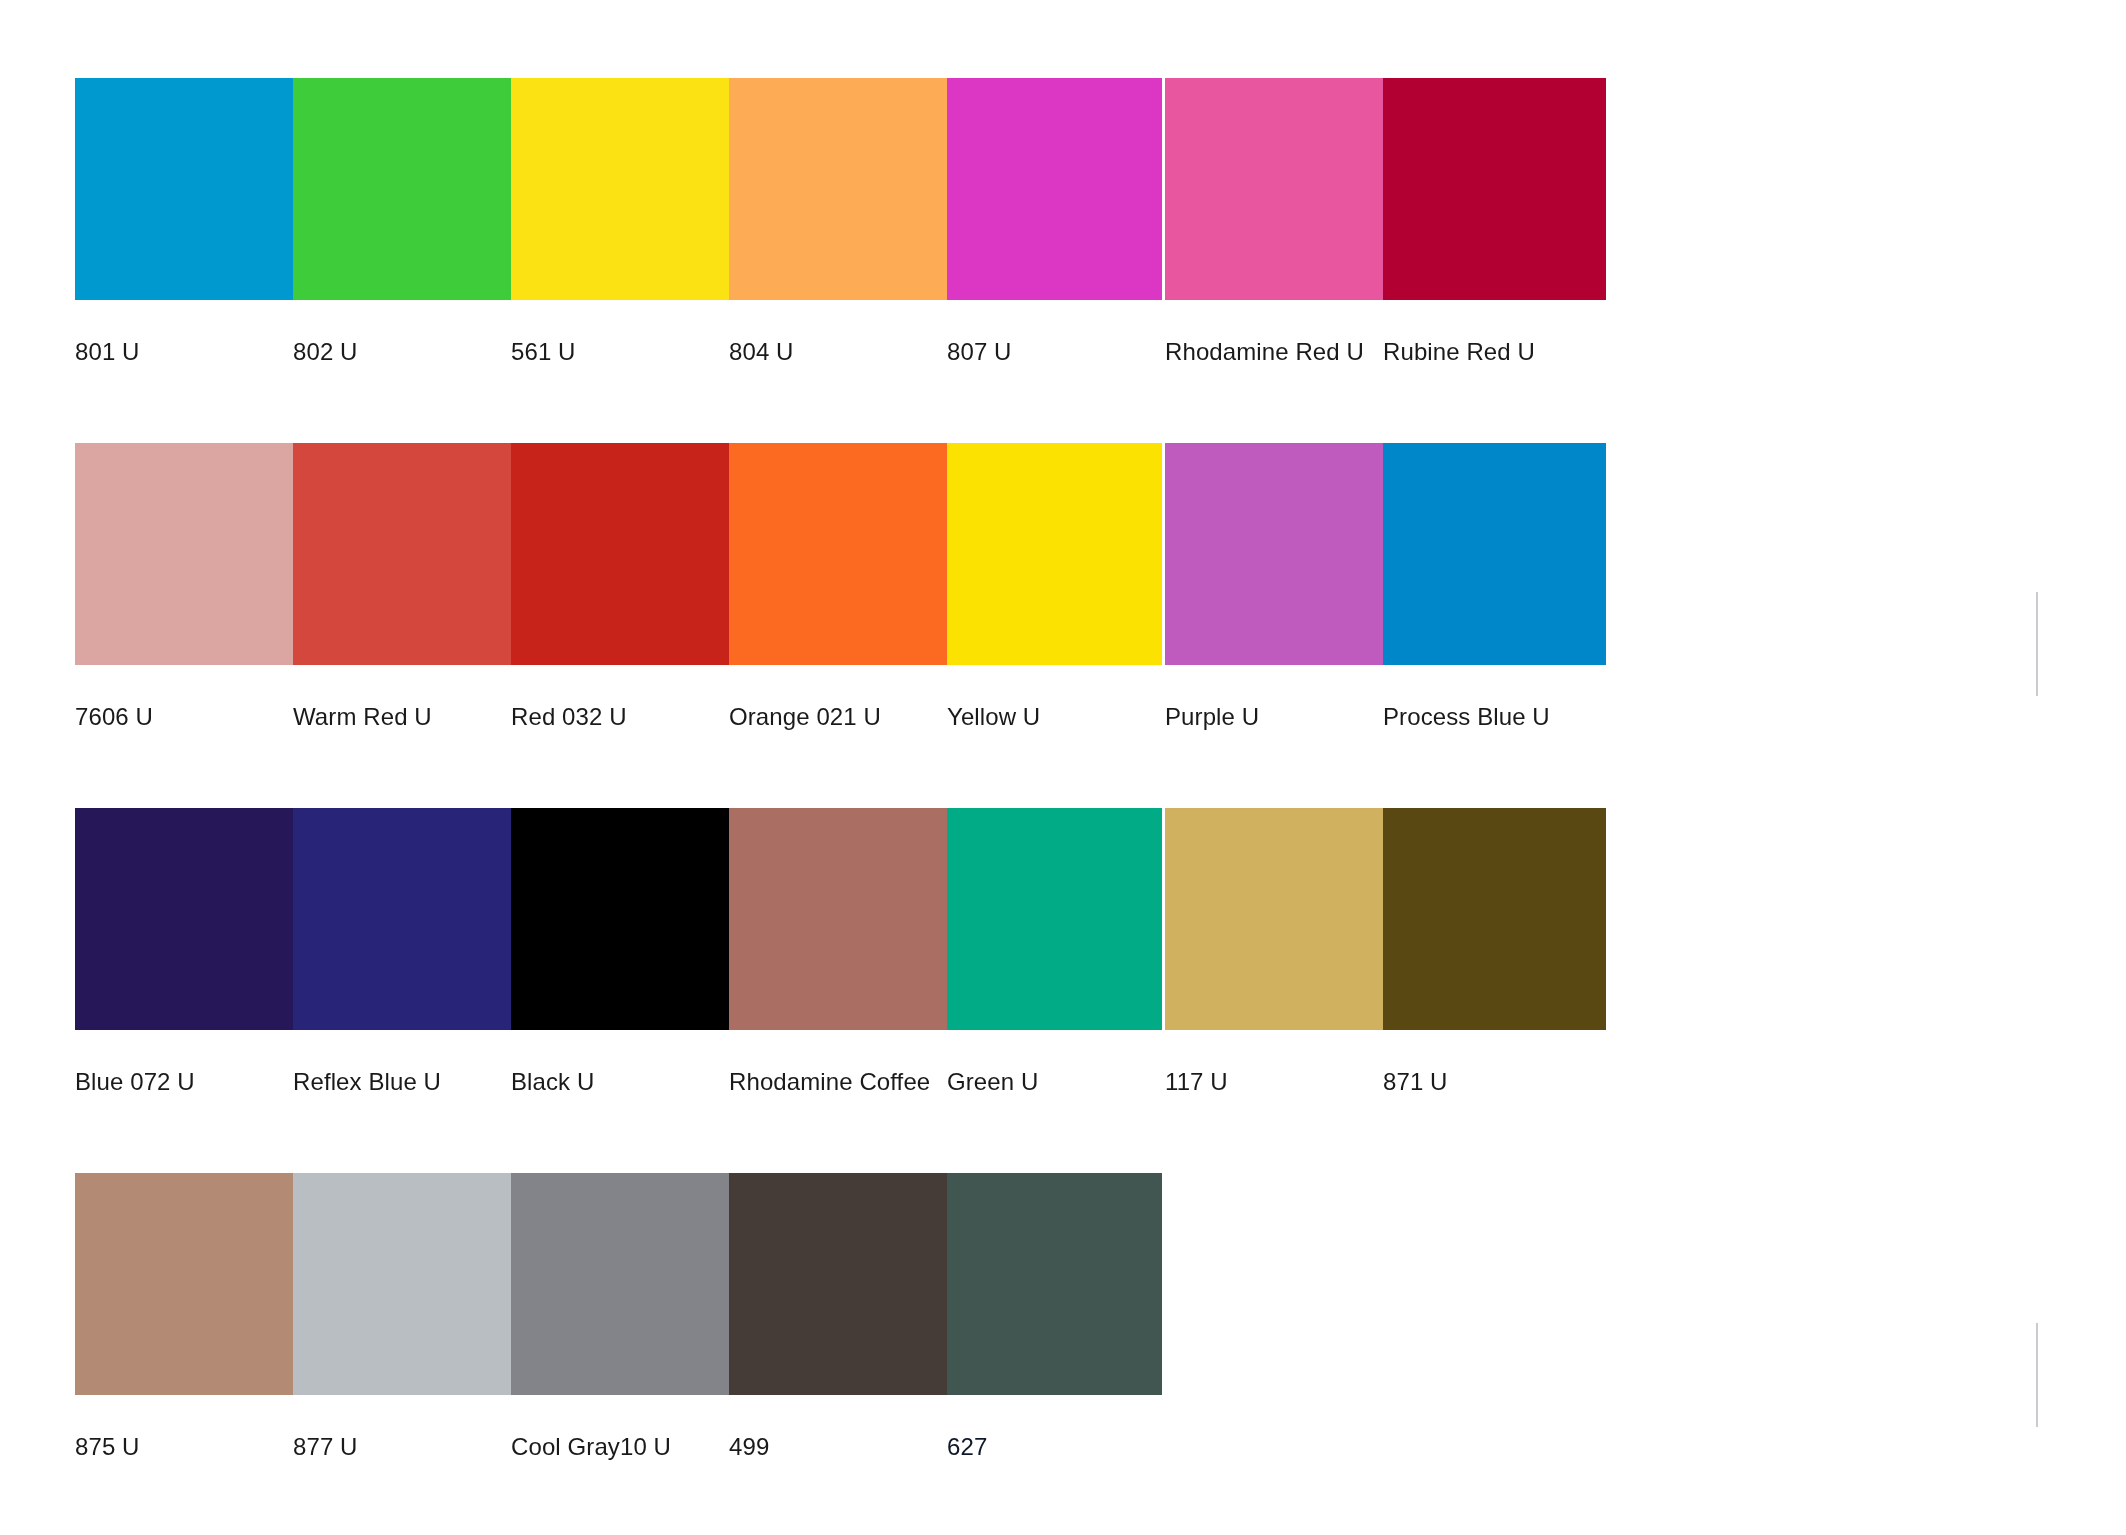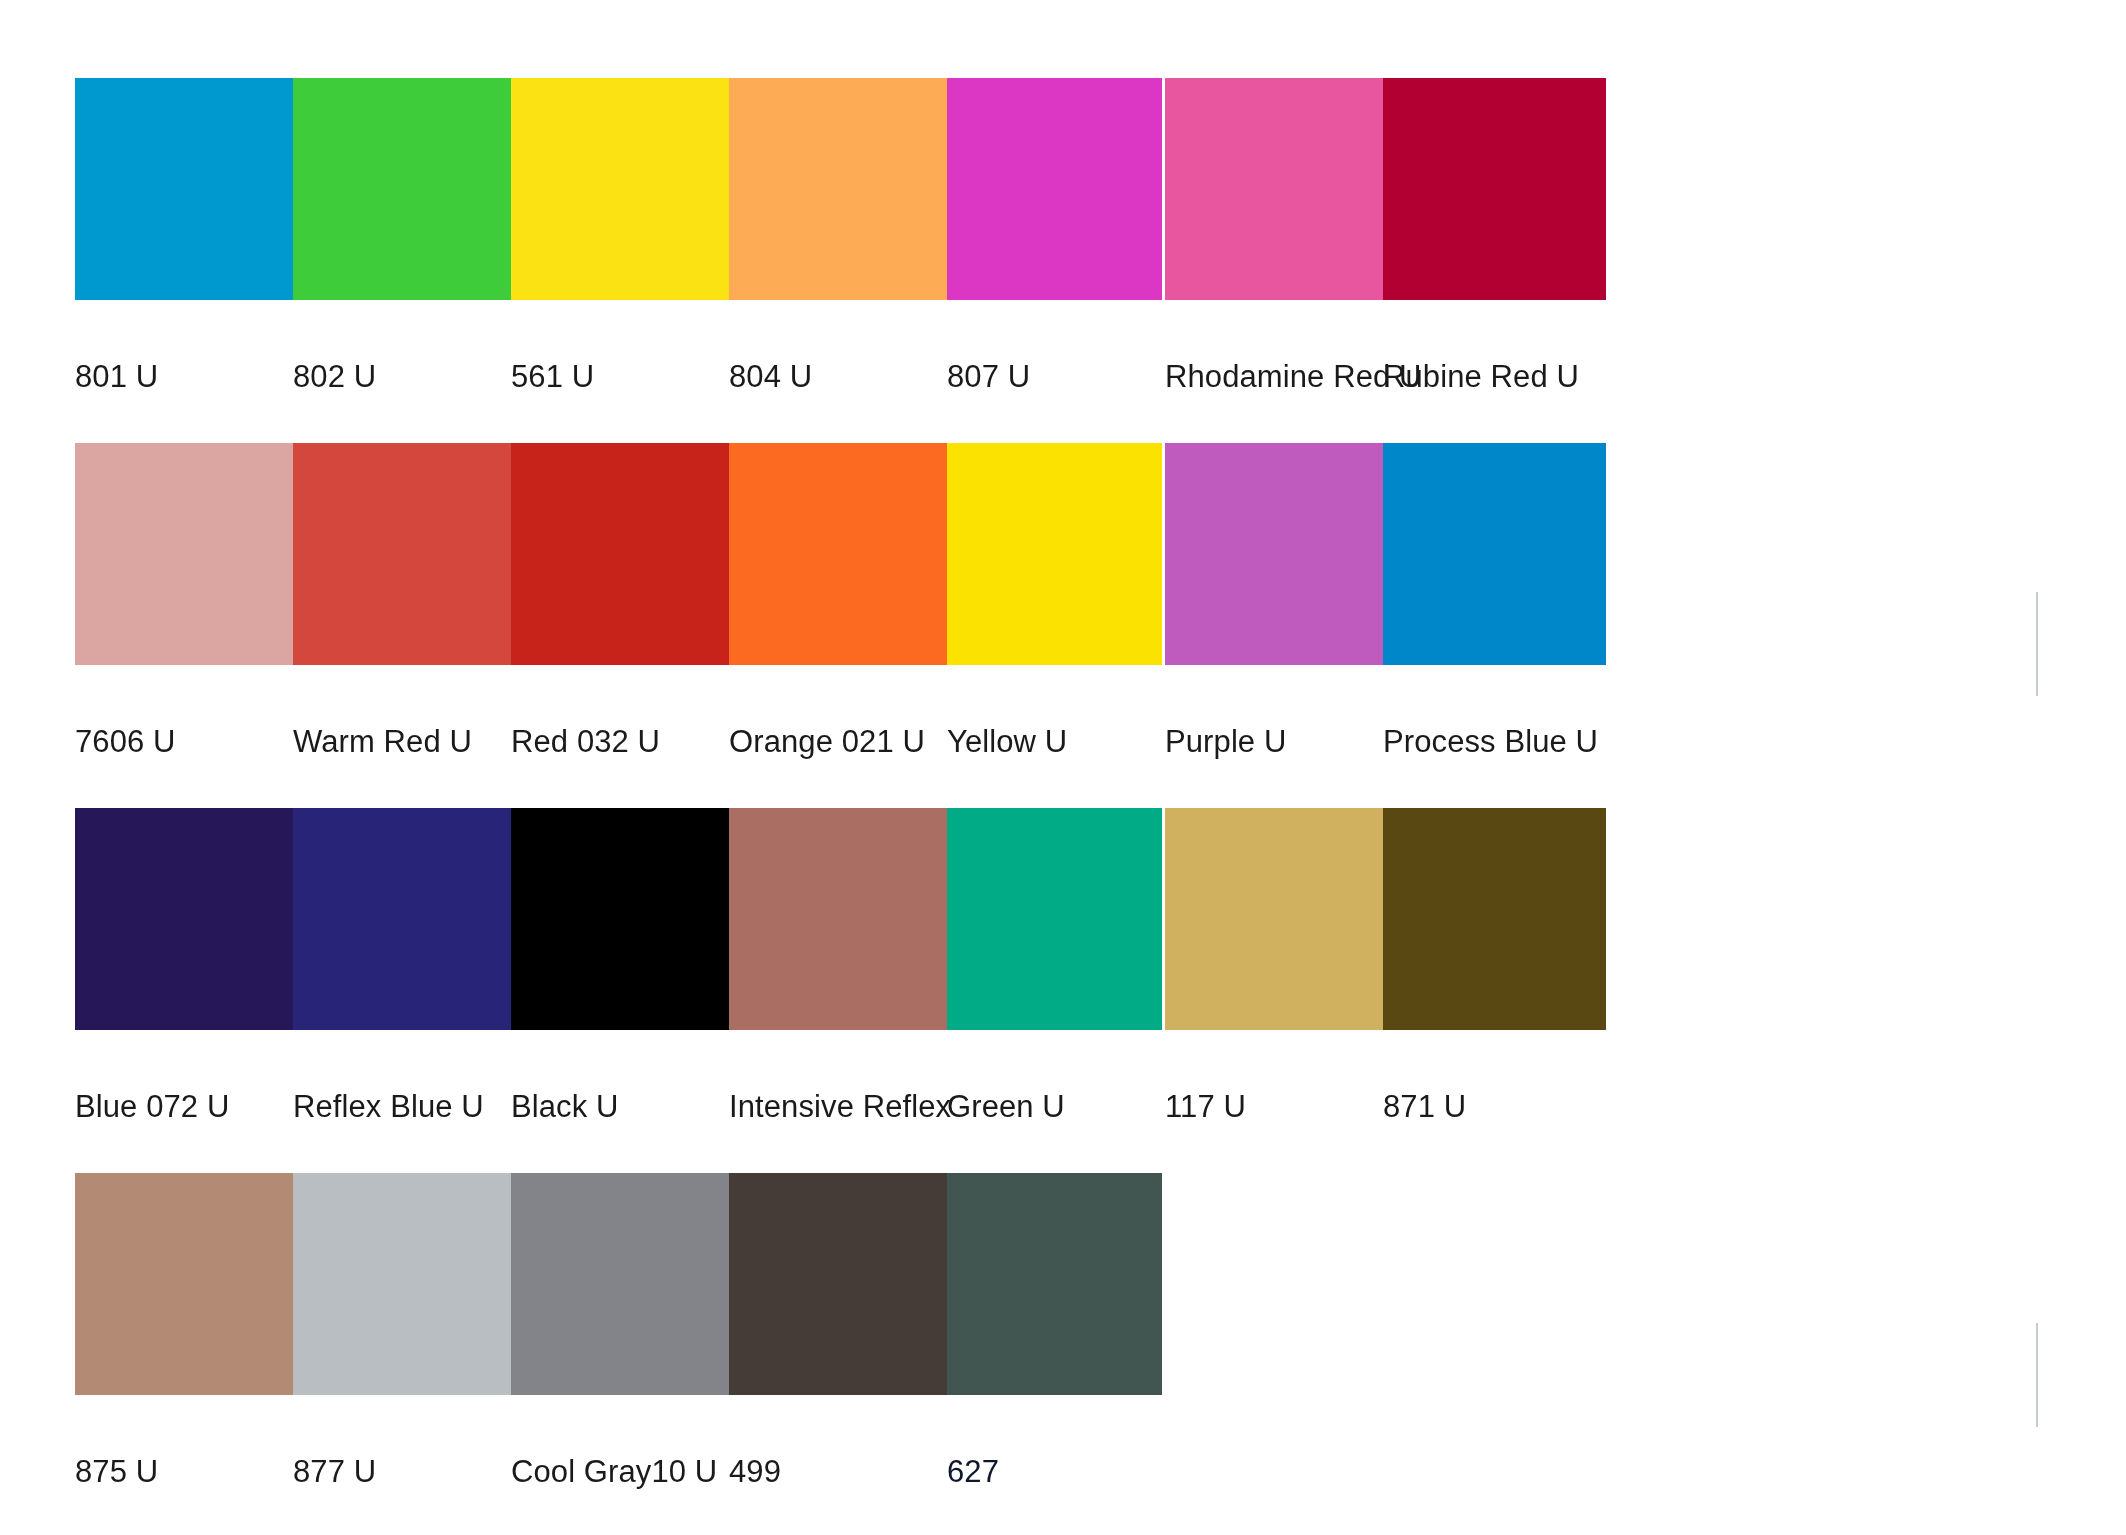--- a/index.html
+++ b/index.html
@@ -39,23 +39,23 @@
     height: 222px;
     display: block;
   }
 
   
   .swatch-cell.col-7 .swatch-chip {
     width: 215px;
   }
 
   .swatch-label {
-    margin-top: 61px;
+    margin-top: 40px;
     font-family: "Liberation Sans", sans-serif;
-    font-size: 31px;
+    font-size: 24px;
     font-weight: 300;
     letter-spacing: 0.1px;
     color: #1a1a1a;
     white-space: nowrap;
     line-height: 1;
   }
 
   .swatch-label.muted {
     color: #0f172a;
   }
@@ -137,21 +137,21 @@
       <div class="swatch-cell col-4">
         <div class="swatch-chip" style="background: rgb(40, 37, 120);"></div>
         <div class="swatch-label">Reflex Blue U</div>
       </div>
       <div class="swatch-cell col-5">
         <div class="swatch-chip" style="background: rgb(0, 0, 0);"></div>
         <div class="swatch-label">Black U</div>
       </div>
       <div class="swatch-cell col-6">
         <div class="swatch-chip" style="background: rgb(171, 110, 98);"></div>
-        <div class="swatch-label">Intensive Reflex</div>
+        <div class="swatch-label">Rhodamine Coffee</div>
       </div>
       <div class="swatch-cell col-7">
         <div class="swatch-chip" style="background: rgb(0, 171, 133);"></div>
         <div class="swatch-label">Green U</div>
       </div>
       <div class="swatch-cell col-1">
         <div class="swatch-chip" style="background: rgb(208, 177, 96);"></div>
         <div class="swatch-label">117 U</div>
       </div>
       <div class="swatch-cell col-2">

